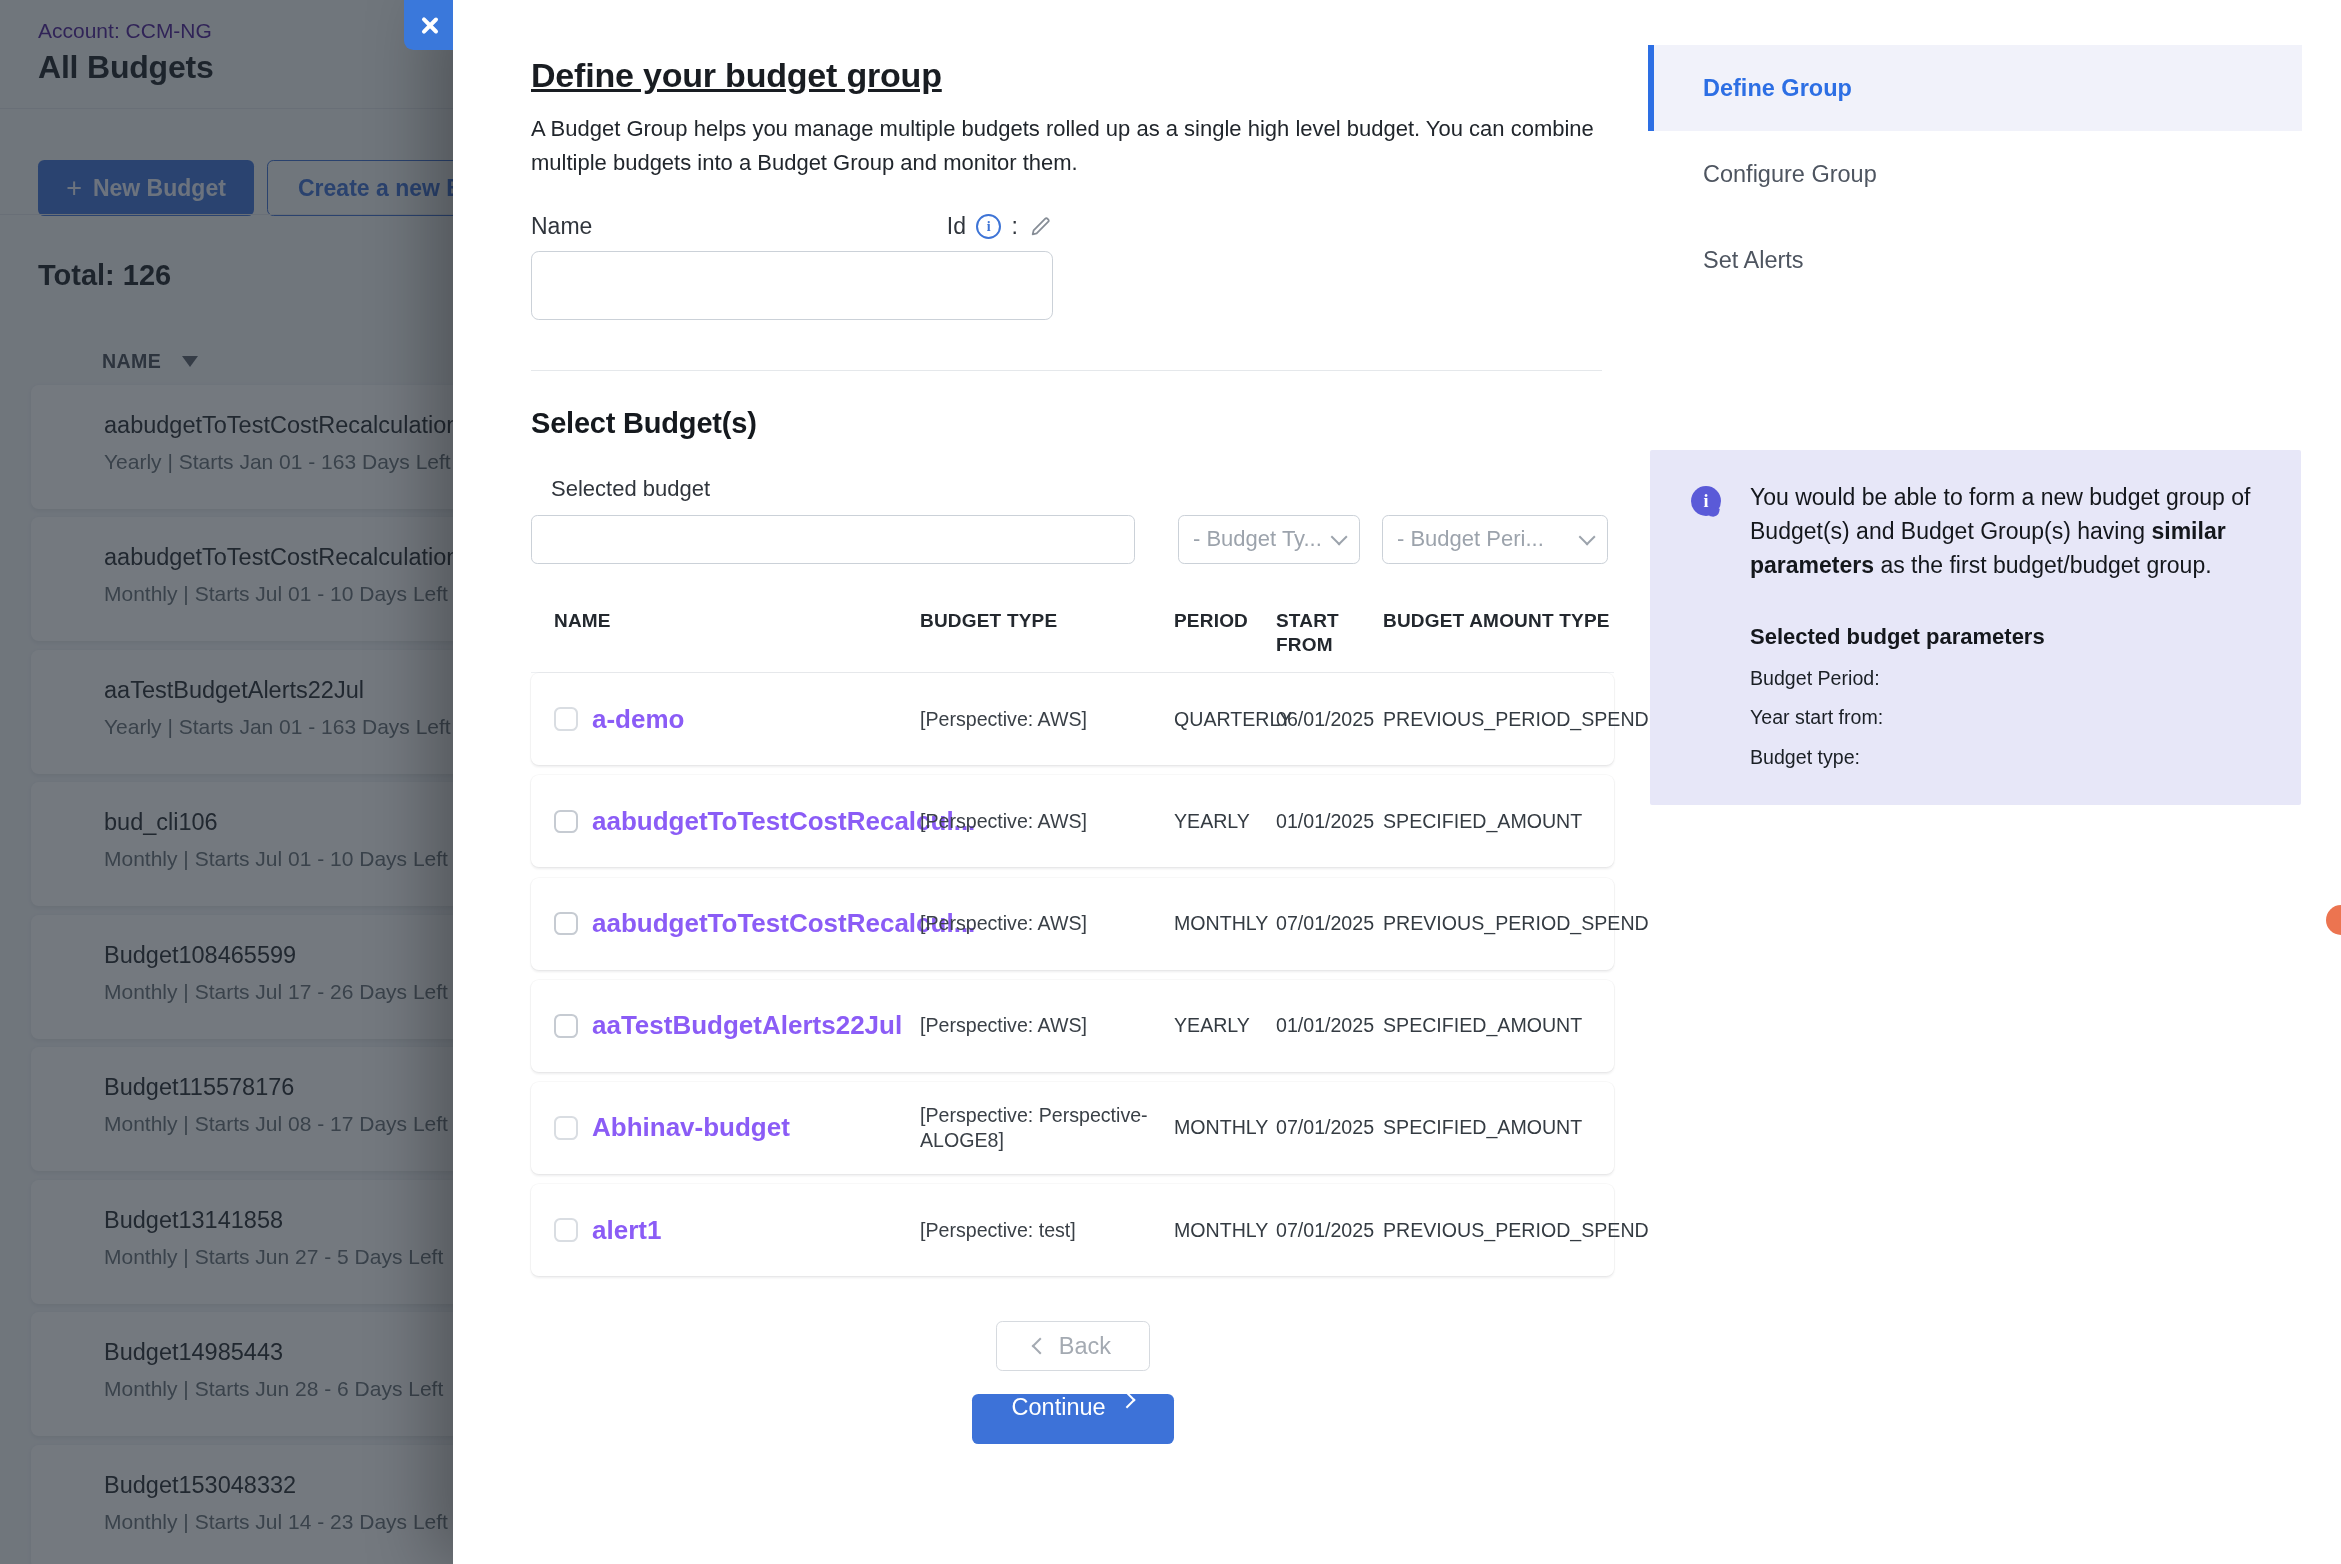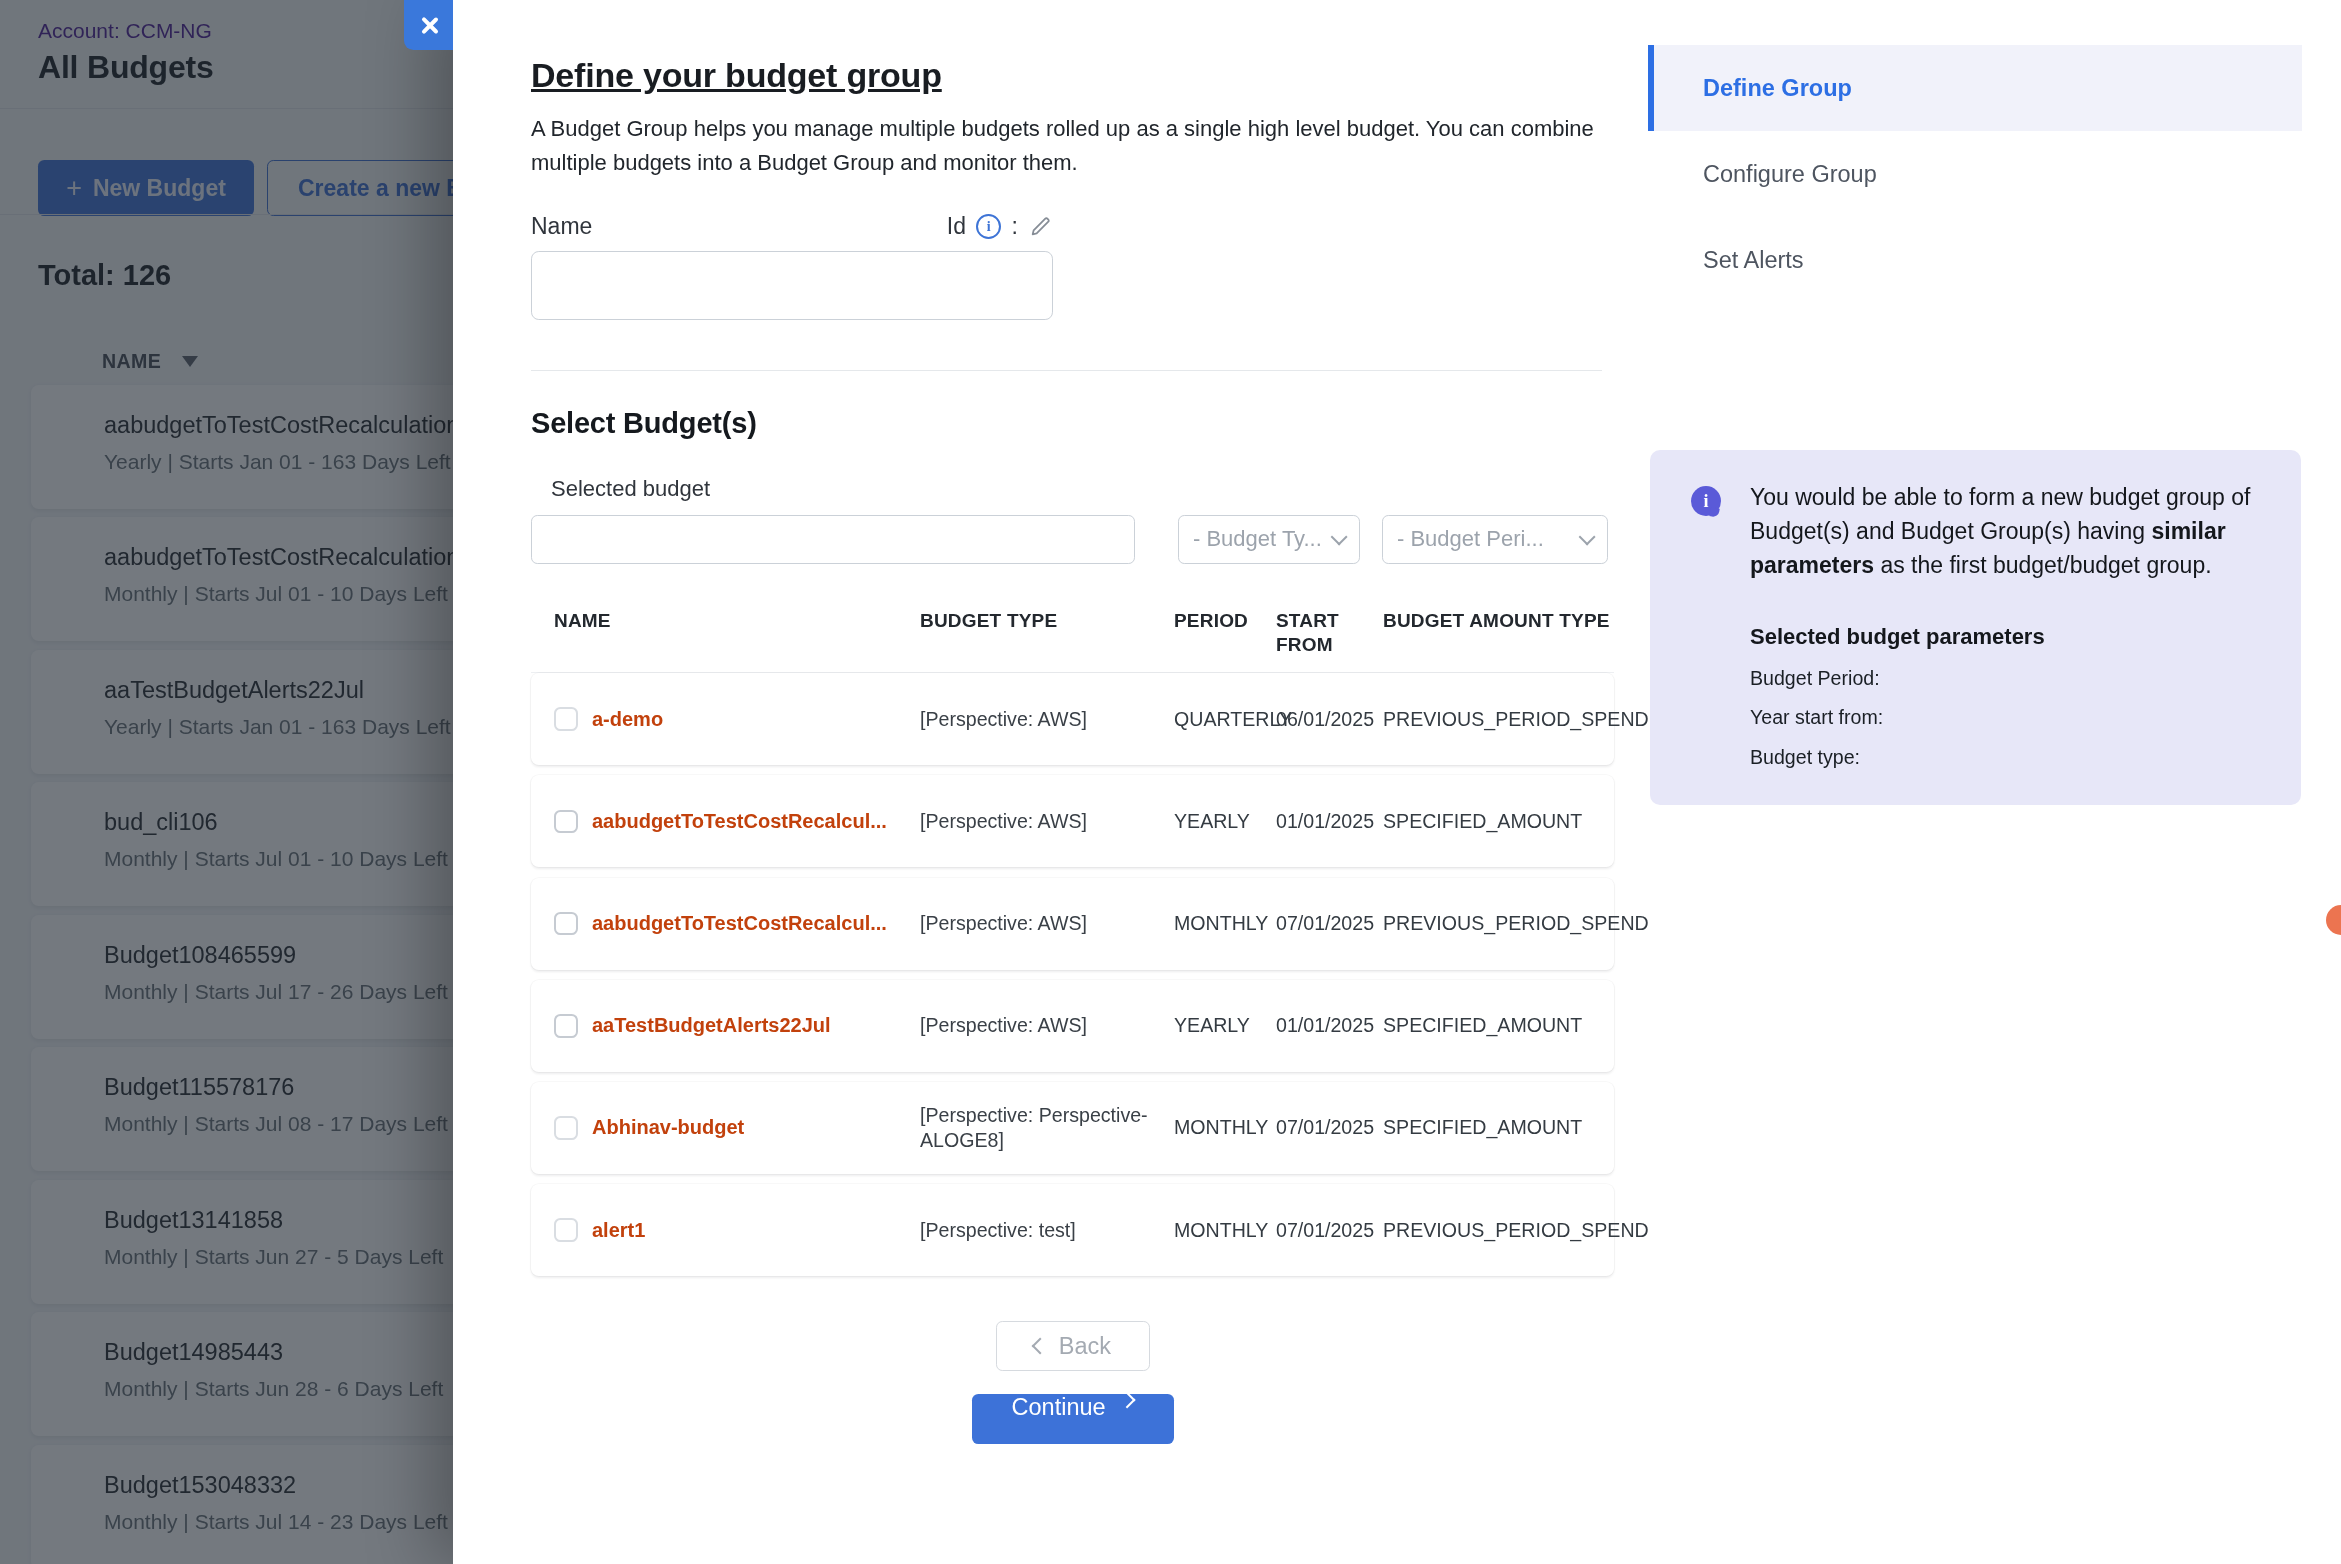--- a/index.html
+++ b/index.html
@@ -59,37 +59,37 @@
 
   .table{margin-top:45px;width:1083px;}
   .grid{display:grid;grid-template-columns:38px 328px 254px 102px 107px 1fr;padding-left:23px;box-sizing:border-box;align-items:center;}
   .thead{padding-bottom:15.7px;border-bottom:1.6px solid #EDEFF2;align-items:start;}
   .th{font-size:19px;font-weight:700;color:#23282E;line-height:24px;letter-spacing:0.2px;}
   .th-name{grid-column:1 / 3;}
   .trow{min-height:92px;margin-bottom:10.2px;background:#fff;border-radius:7.8px;
     box-shadow:0 1.6px 2.4px rgba(20,26,34,0.08), 0 0 0 0.8px rgba(20,26,34,0.03);}
   .cb{width:23.5px;height:23.5px;border:2px solid #C6CBD2;border-radius:6.3px;background:#fff;box-sizing:border-box;cursor:pointer;}
   .cb.lite{border-color:#D9DDE2;}
-  .c-name{font-size:20px;font-weight:600;color:#c2410c;padding-right:18px;}
+  .c-name{font-size:26px;font-weight:600;color:#8b5cf6;padding-right:18px;}
   .c-type{font-size:19.6px;color:#3A4047;line-height:25px;padding-right:19px;}
   .c-val{font-size:19.6px;color:#343B42;}
   .footer{margin-top:45px;display:flex;align-items:center;gap:23px;flex-direction:column;}
   .btn-back{width:154px;height:50px;border:1.6px solid #D6DADF;border-radius:6.3px;background:#fff;color:#A4AAB2;
     font-size:23.5px;display:flex;align-items:center;justify-content:center;gap:12.5px;cursor:pointer;}
   .chev-l{width:10.2px;height:10.2px;border-left:2.7px solid #A4AAB2;border-bottom:2.7px solid #A4AAB2;transform:rotate(45deg);flex:none;}
   .btn-continue{min-width:202px;height:50px;background:var(--accent,#3D72D8);border:none;border-radius:6.3px;color:#fff;
     font-size:23.5px;font-weight:500;display:flex;align-items:flex-start;justify-content:center;gap:15.7px;cursor:pointer;padding:0 27px;}
   .chev-r{width:10.2px;height:10.2px;border-right:2.7px solid #fff;border-top:2.7px solid #fff;transform:rotate(45deg);flex:none;}
 
   
   .sidebar{position:absolute;left:1195px;top:45px;width:654px;}
   .step{height:86px;display:flex;align-items:center;padding-left:55px;font-size:23.5px;color:#4E5560;cursor:pointer;box-sizing:border-box;}
   .step.active{background:#F1F2FA;border-left:6.3px solid var(--step-active,#2D6FE4);padding-left:49px;
     color:var(--step-active,#2D6FE4);font-weight:700;}
-  .info-panel{position:absolute;left:1197px;top:450px;width:651px;background:var(--info-bg,#E7E7F8);border-radius:10px;
+  .info-panel{position:absolute;left:1197px;top:450px;width:651px;background:var(--info-bg,#E7E7F8);border-radius:2px;
     padding:30px 45px 36px 100px;box-sizing:border-box;}
   .bubble{position:absolute;left:41px;top:36px;width:30px;height:30px;background:var(--info-icon,#5A5AD8);border-radius:50%;
     display:flex;align-items:center;justify-content:center;}
   .bubble::before{content:"i";color:#fff;font-size:18px;font-weight:700;font-family:"Liberation Serif",serif;}
   .bubble::after{content:"";position:absolute;right:1.6px;bottom:-1.6px;width:9.4px;height:9.4px;background:var(--info-icon,#5A5AD8);
     border-radius:0 0 6.3px 0;transform:rotate(10deg);}
   .info-text{font-size:23px;line-height:34px;color:#14171C;}
   .info-text b{font-weight:700;}
   .info-subhead{margin-top:42px;font-size:22px;font-weight:700;color:#14171C;}
   .param{margin-top:16.5px;font-size:19.6px;color:#1A1F25;}

